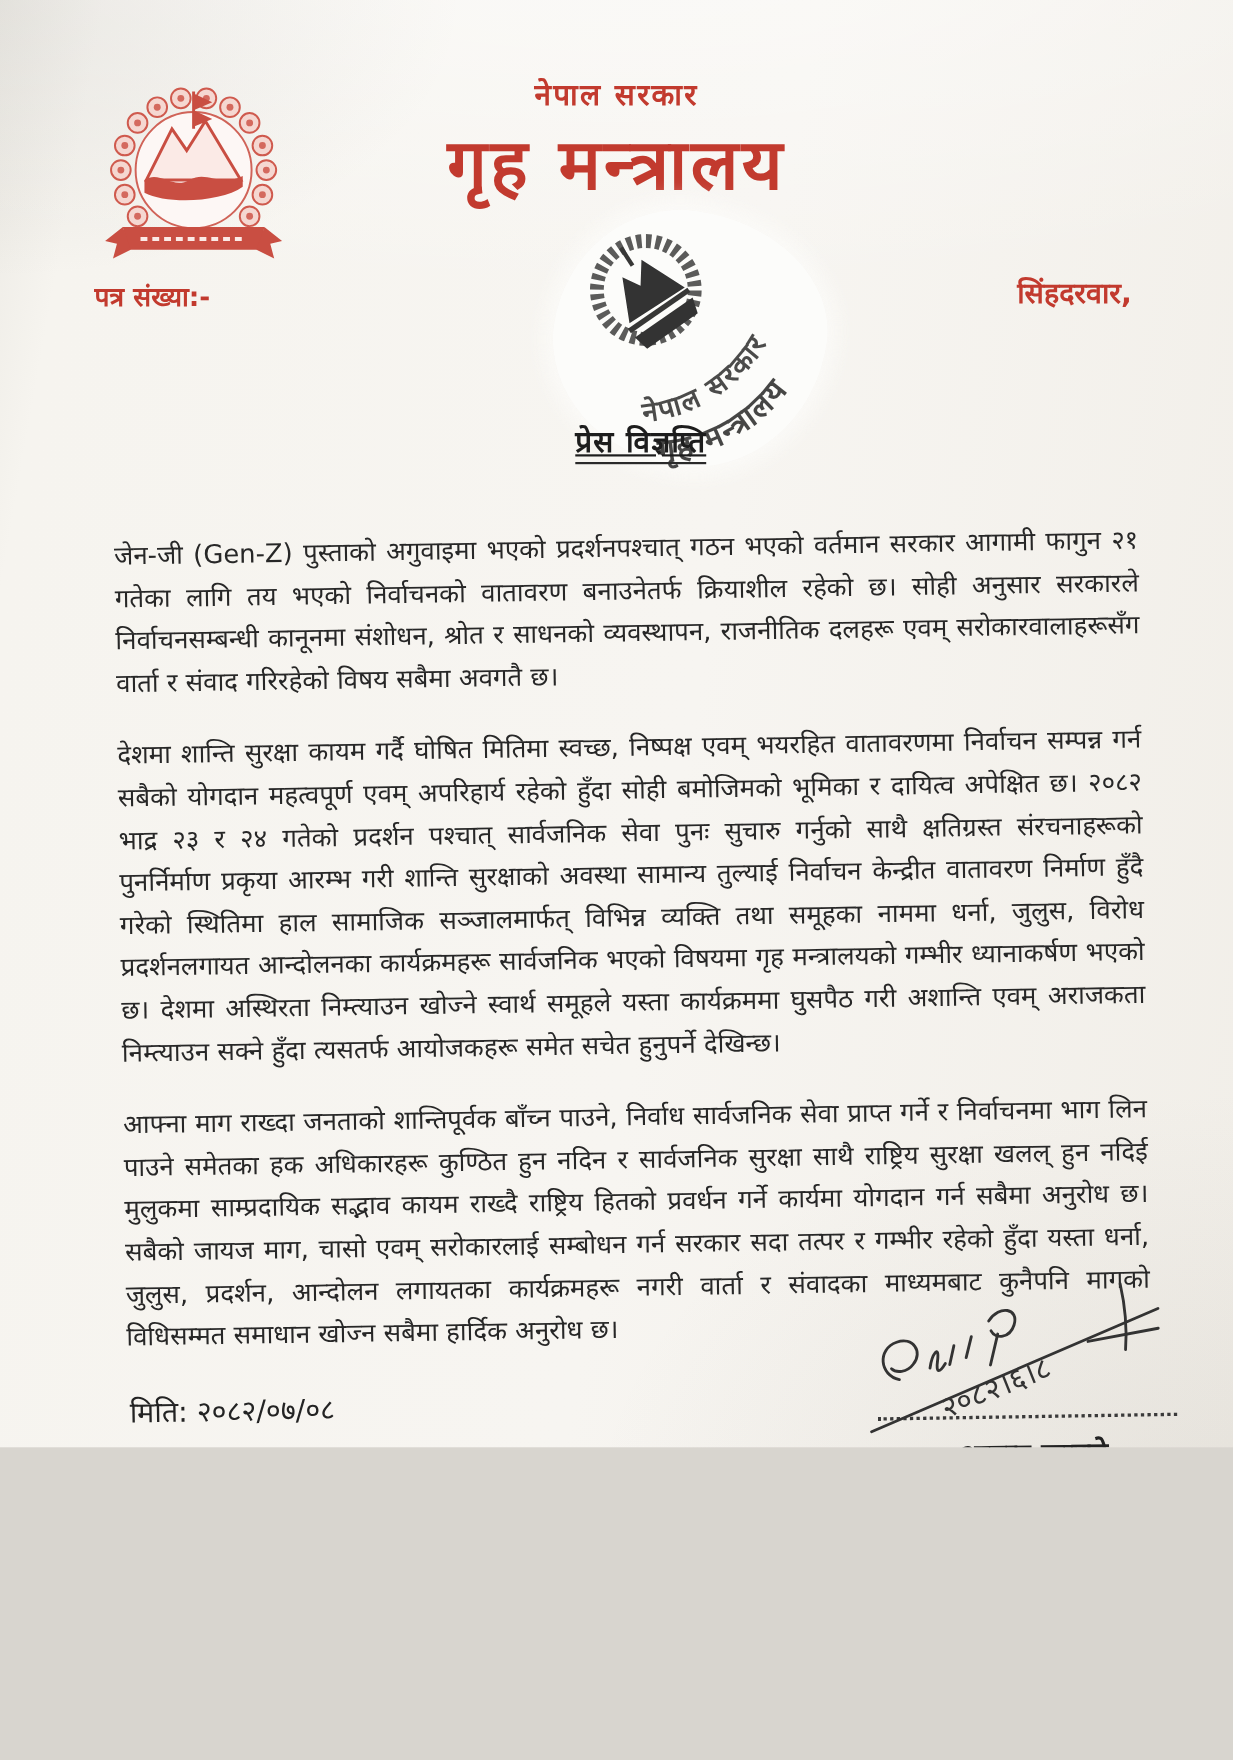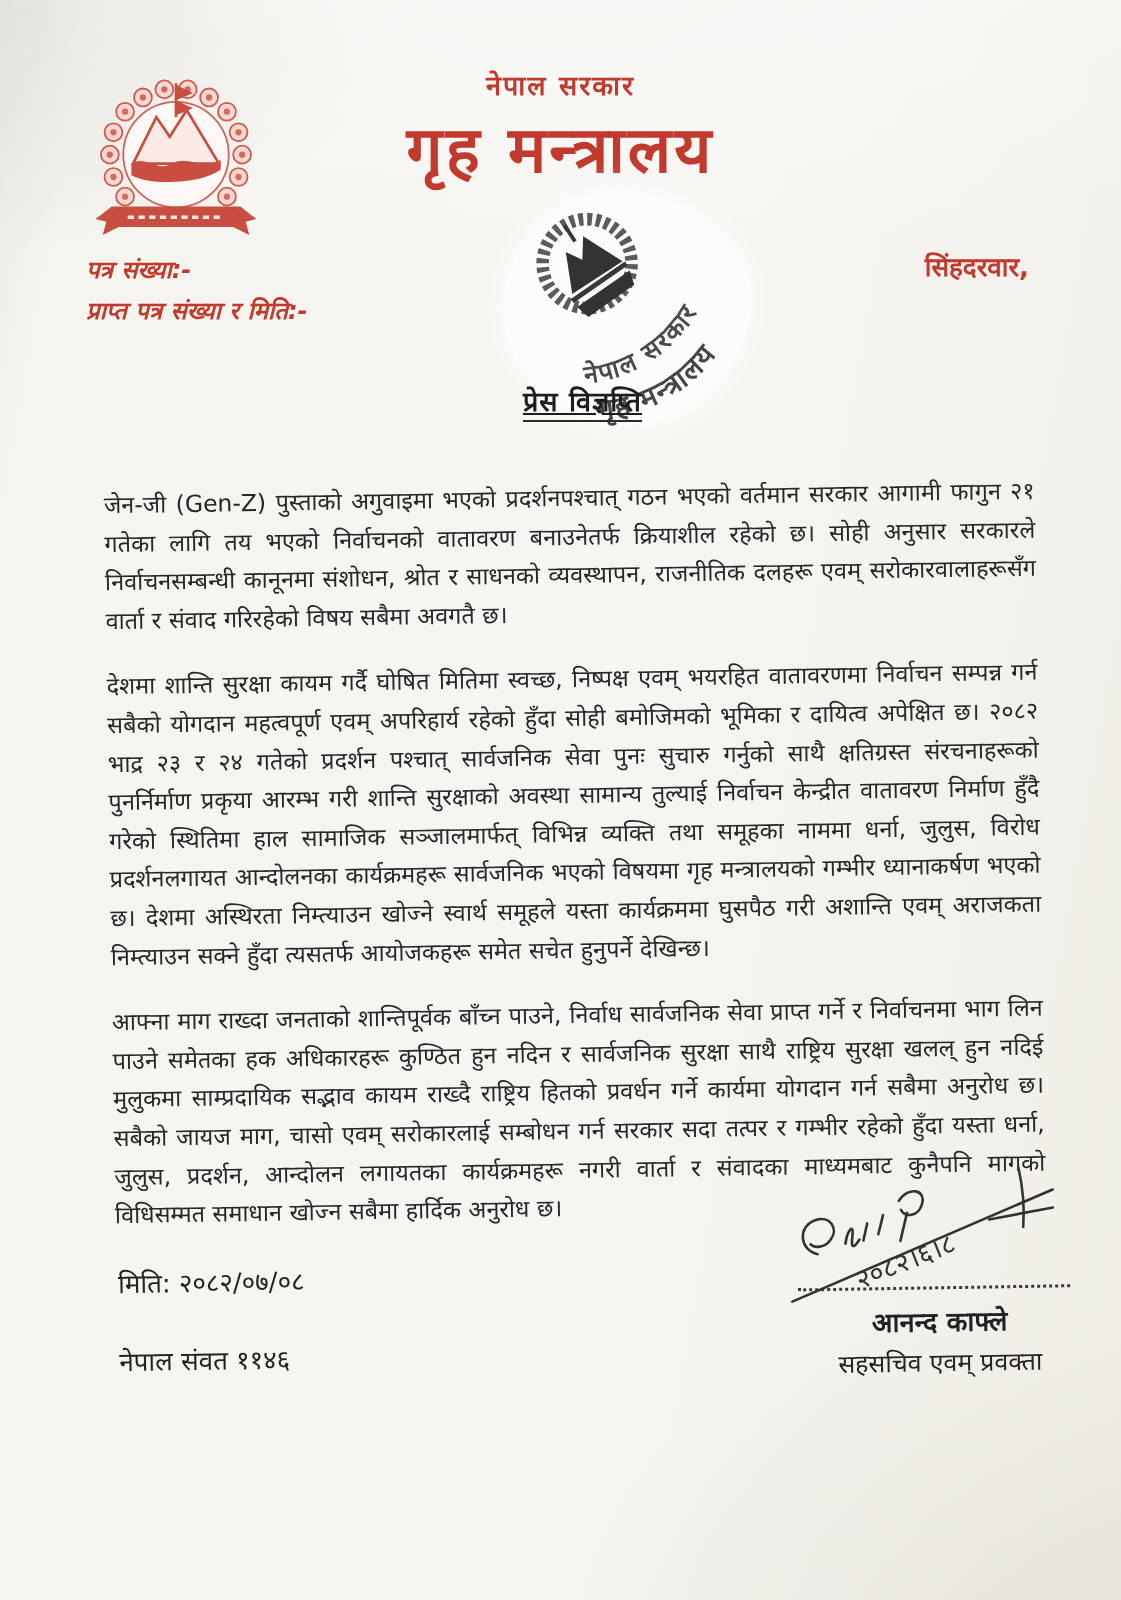--- a/index.html
+++ b/index.html
@@ -2,21 +2,21 @@
 <html style="--accent-red: #c23a2e; --stamp-ink: #1c1c1c; --text-ink: #262626; --paper: #f5f3ee;"><head>
 <meta charset="utf-8">
 <style>
   * { margin: 0; padding: 0; box-sizing: border-box; }
   html, body { background: #d8d5cf; }
   body { font-family: "DejaVu Sans", sans-serif; }
 
   .page {
     position: relative;
     width: 1121px;
-    height: 1600px;
+    height: 1316px;
     margin: 0 auto;
     overflow: hidden;
     color: var(--text-ink, #262626);
     background:
       radial-gradient(1400px 500px at 50% -80px, rgba(255,255,255,.55), rgba(255,255,255,0) 70%),
       radial-gradient(700px 420px at 0% 0%, rgba(120,115,105,.14), rgba(120,115,105,0) 60%),
       radial-gradient(900px 600px at 100% 105%, rgba(140,134,122,.12), rgba(140,134,122,0) 65%),
       linear-gradient(100deg, #eceae4 0%, #f6f4ef 7%, #f7f5f1 55%, #f1eee8 100%);
   }
 
@@ -33,21 +33,21 @@
     text-align: center;
     font-size: 64px; font-weight: bold;
     color: var(--accent-red, #c23a2e);
     letter-spacing: 3px;
   }
   .emblem { position: absolute; left: 86px; top: 76px; }
 
   .ref-fields {
     position: absolute; left: 86px; top: 250px;
     color: var(--accent-red, #c23a2e);
-    font-size: 24px; font-weight: bold; line-height: 41px; font-style: italic;
+    font-size: 24px; font-weight: bold; line-height: 41px;
   }
   .address {
     position: absolute; right: 92px; top: 246px;
     color: var(--accent-red, #c23a2e);
     font-size: 26px; font-weight: bold; line-height: 42px;
     text-align: center;
   }
 
   
   .stamp-patch {
@@ -149,21 +149,20 @@
       <path d="M172 146 L190 160 L178 163 L182 178 L164 169 Z" fill="#c94e42"></path>
       <line x1="46" y1="158" x2="154" y2="158" stroke="#fbeae6" stroke-width="4" stroke-dasharray="7 5"></line>
     </svg>
   </div>
 
   <div class="gov-title">नेपाल सरकार</div>
   <div class="ministry-title">गृह मन्त्रालय</div>
 
   <div class="ref-fields">
     <div>पत्र संख्या:-</div>
-    <div>प्राप्त पत्र संख्या र मिति:-</div>
   </div>
 
   <div class="address">
     <div>सिंहदरवार,</div>
   </div>
 
   <div class="stamp-patch"></div>
   <div class="stamp">
     <svg width="228" height="232" viewBox="0 0 230 240">
       <g transform="rotate(-33 110 115)">

